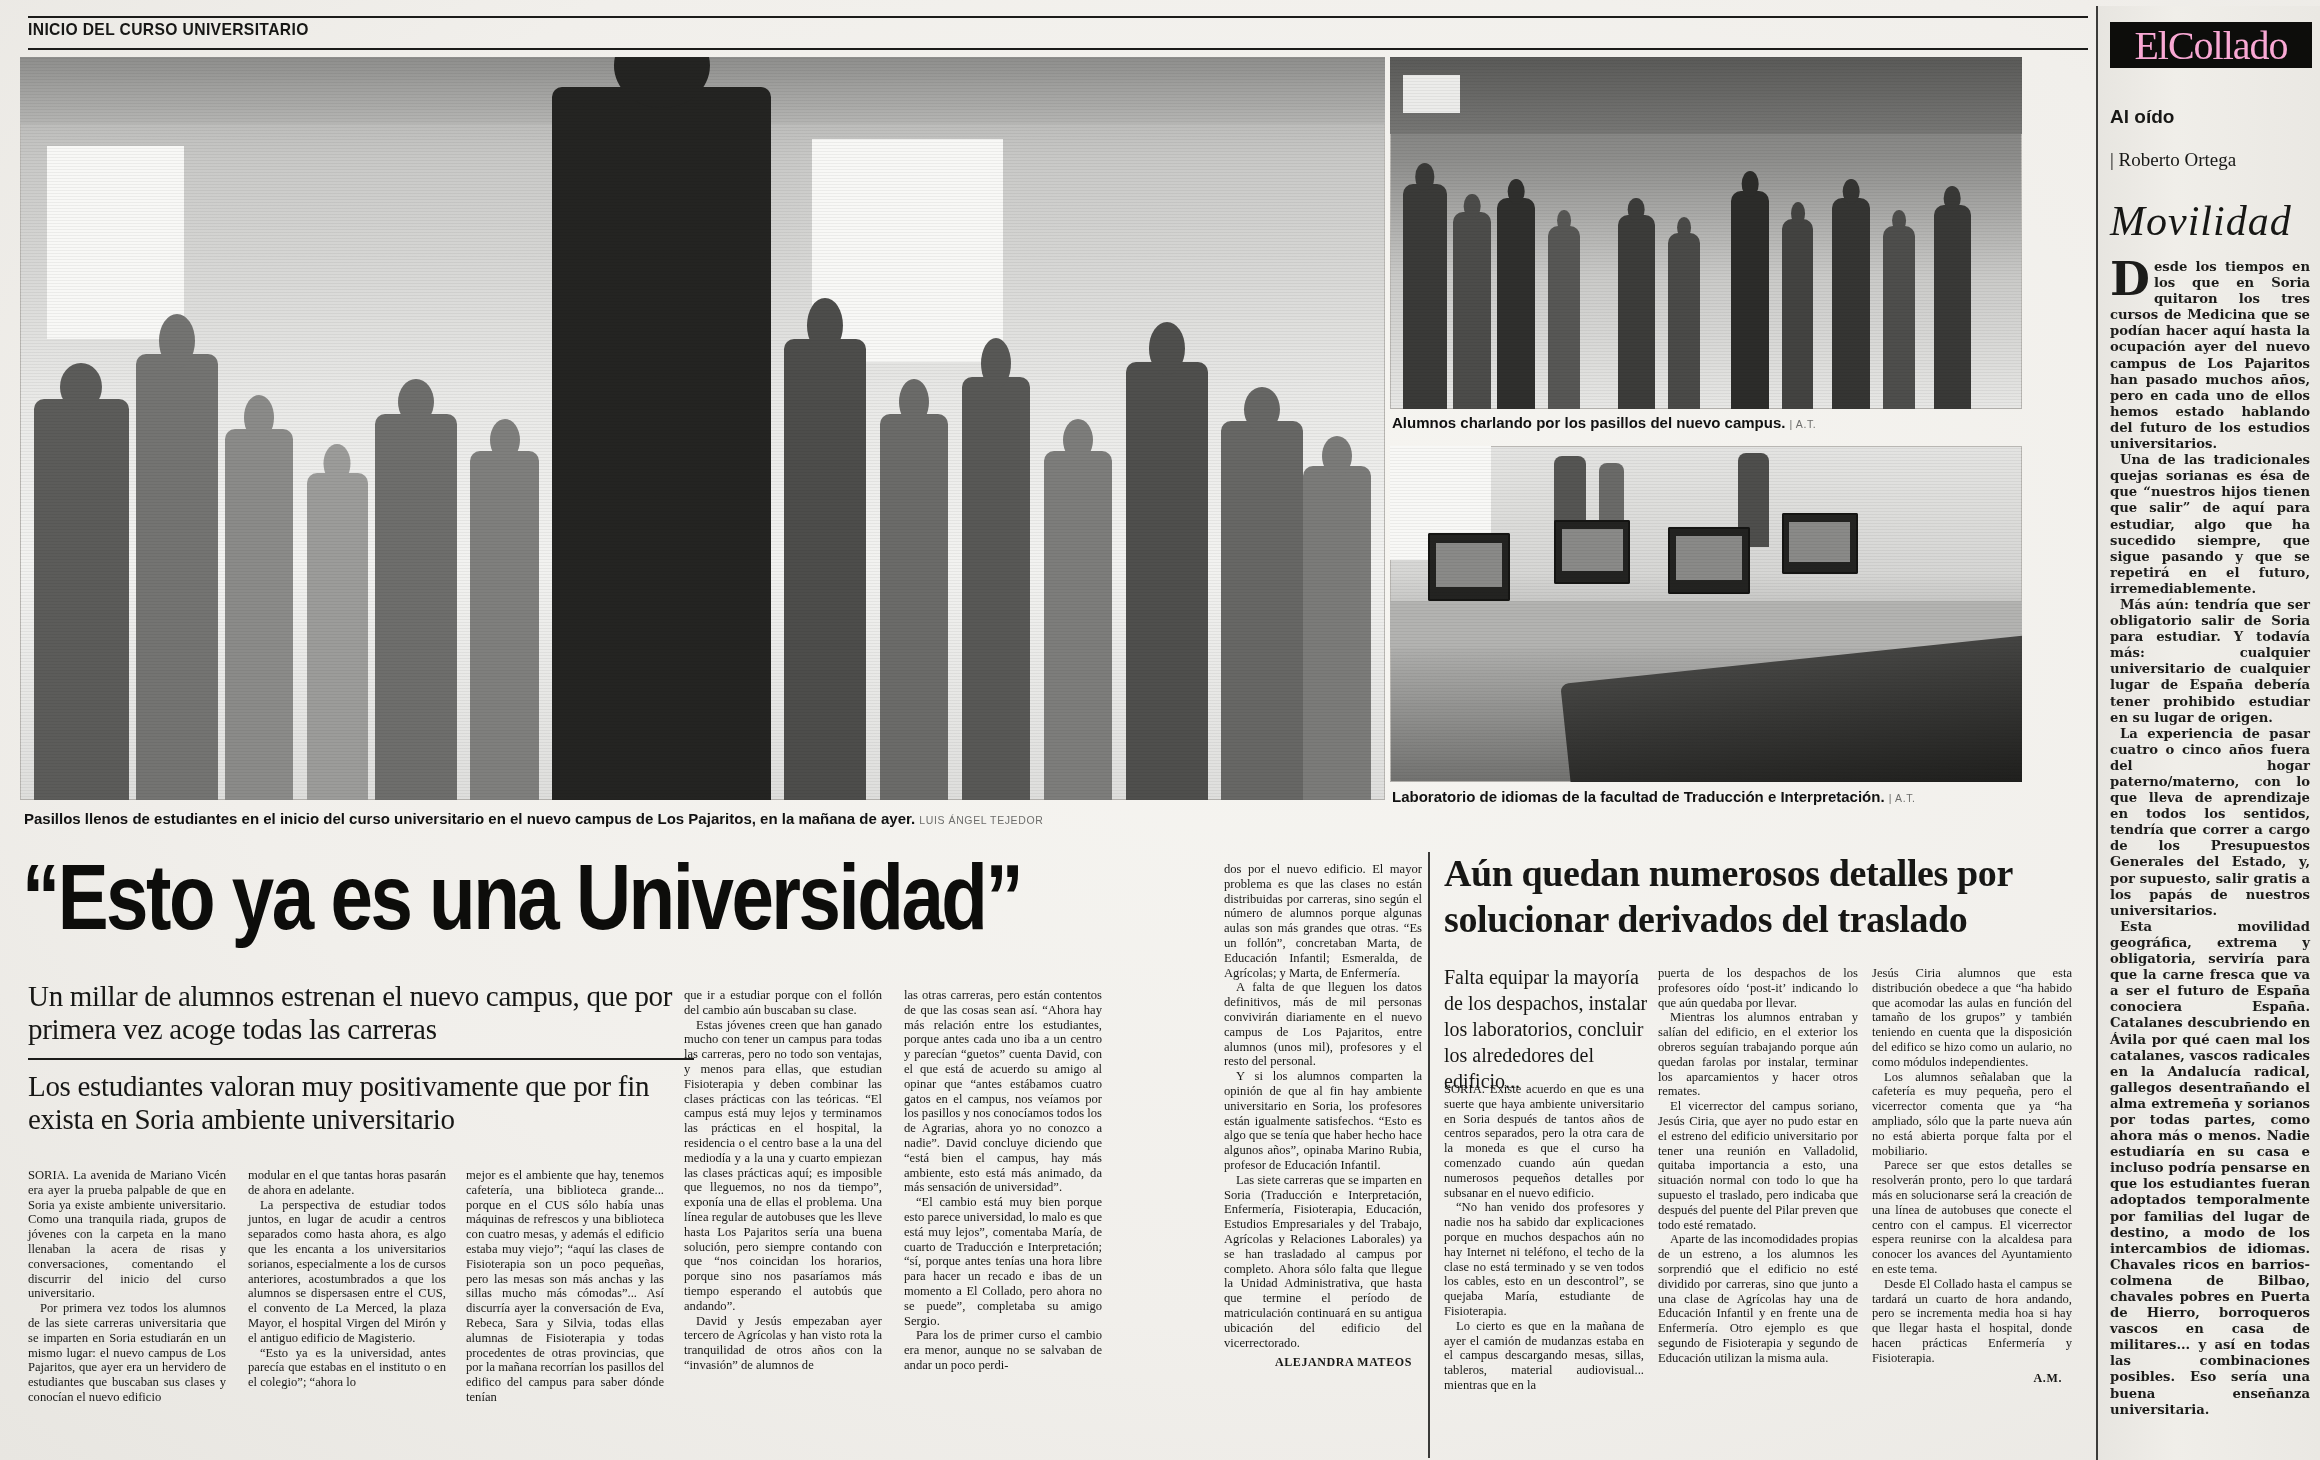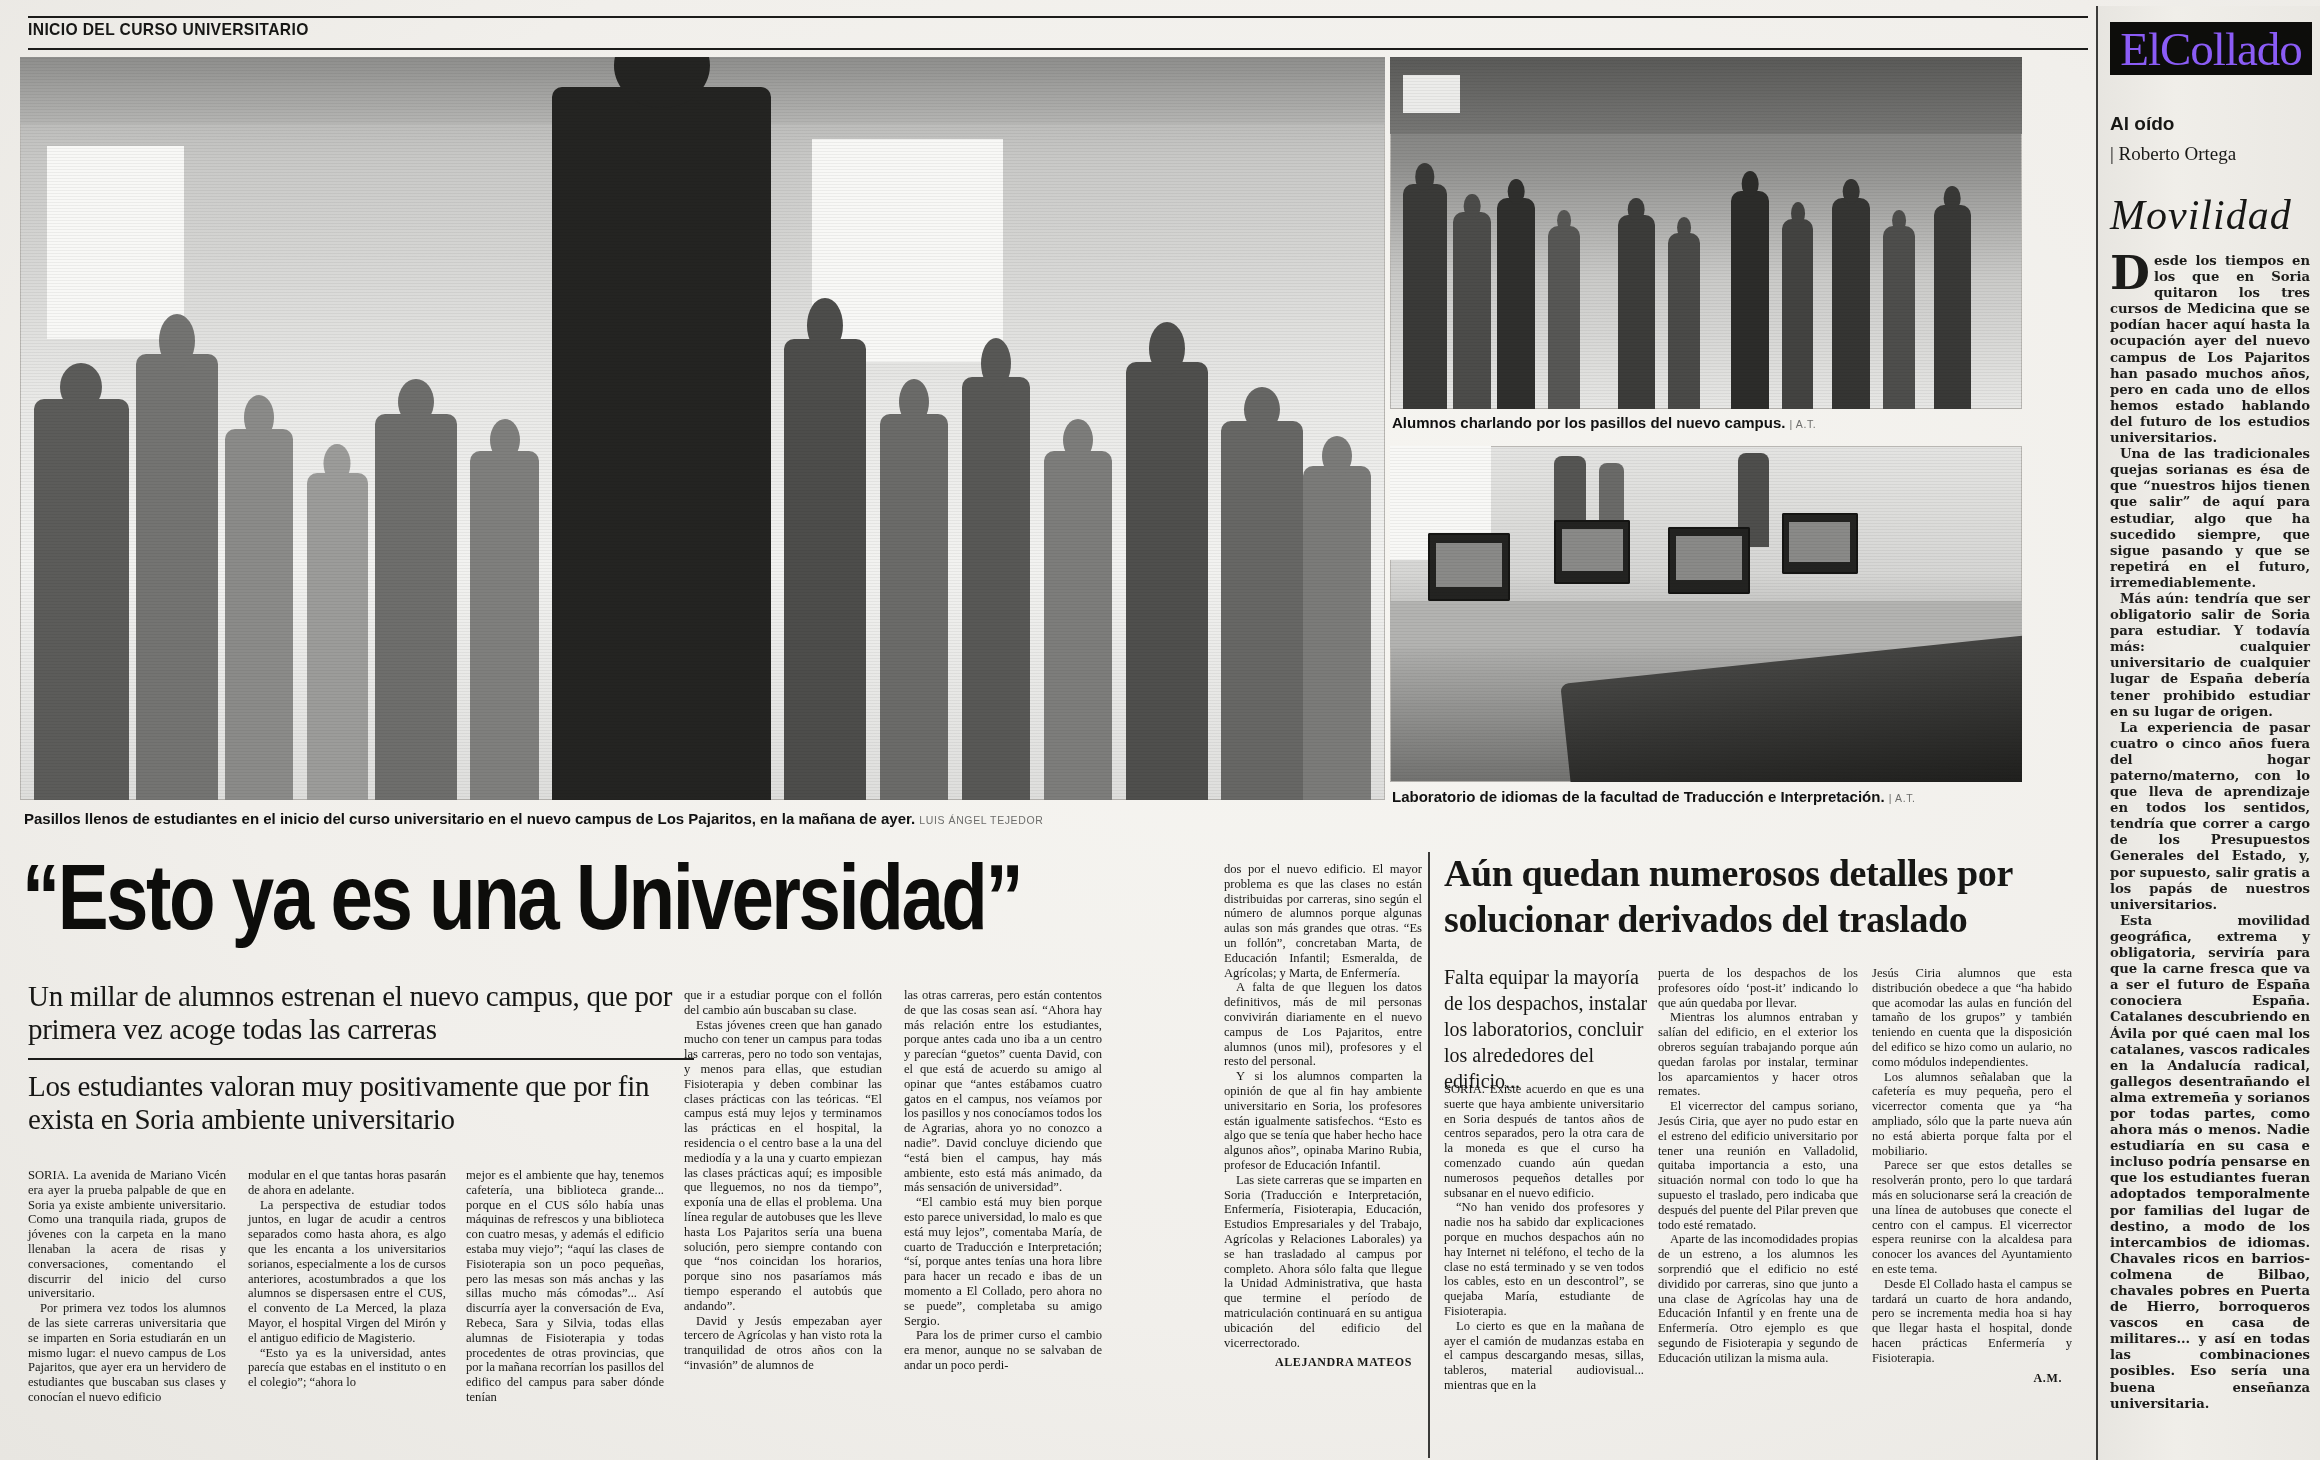--- a/index.html
+++ b/index.html
@@ -43,24 +43,24 @@
   .col p.ind{text-indent:12px;}
   .byline{margin-top:5px;font-weight:bold;font-size:12px;letter-spacing:.6px;text-align:right;padding-right:10px;}
   
   .a2-headline{position:absolute;left:1444px;top:850px;width:600px;font-weight:bold;
                font-size:38px;line-height:46px;letter-spacing:-.4px;}
   .a2-lede{position:absolute;left:1444px;top:964px;width:214px;font-size:20px;line-height:26px;}
   
   .aside{position:absolute;left:2096px;top:6px;width:224px;height:1454px;box-sizing:border-box;
          border-left:2px solid #3c3c3a;padding:0 4px 0 12px;
          background:linear-gradient(90deg,#e7e5e0,#f0eee9 35%,#eae8e3);}
-  .masthead{margin:16px 0 0 0;width:202px;height:53px;background:#0d0d0b;color:#8b5cf6;
-            display:flex;align-items:center;justify-content:center;font-size:47px;letter-spacing:-1px;}
+  .masthead{margin:16px 0 0 0;width:202px;height:46px;background:#0d0d0b;color:#f9a8d4;
+            display:flex;align-items:center;justify-content:center;font-size:40px;letter-spacing:-1px;}
   .aloido{margin-top:38px;font-family:"Liberation Sans",sans-serif;font-weight:bold;font-size:19px;}
-  .author{margin-top:8px;font-size:19px;}
+  .author{margin-top:21px;font-size:19px;}
   .movilidad{margin-top:26px;font-style:italic;font-size:42px;letter-spacing:1px;}
   .aside-body{margin-top:14px;width:200px;font-family:"DejaVu Serif",serif;font-weight:bold;
               font-size:13.2px;line-height:16.1px;text-align:justify;color:#1c1c1a;}
   .aside-body p{margin:0;}
   .aside-body p.ind{text-indent:10px;}
   .dropcap{float:left;font-size:46px;line-height:37px;padding:2px 4px 0 0;}
 </style>
 </head>
 <body>
 

